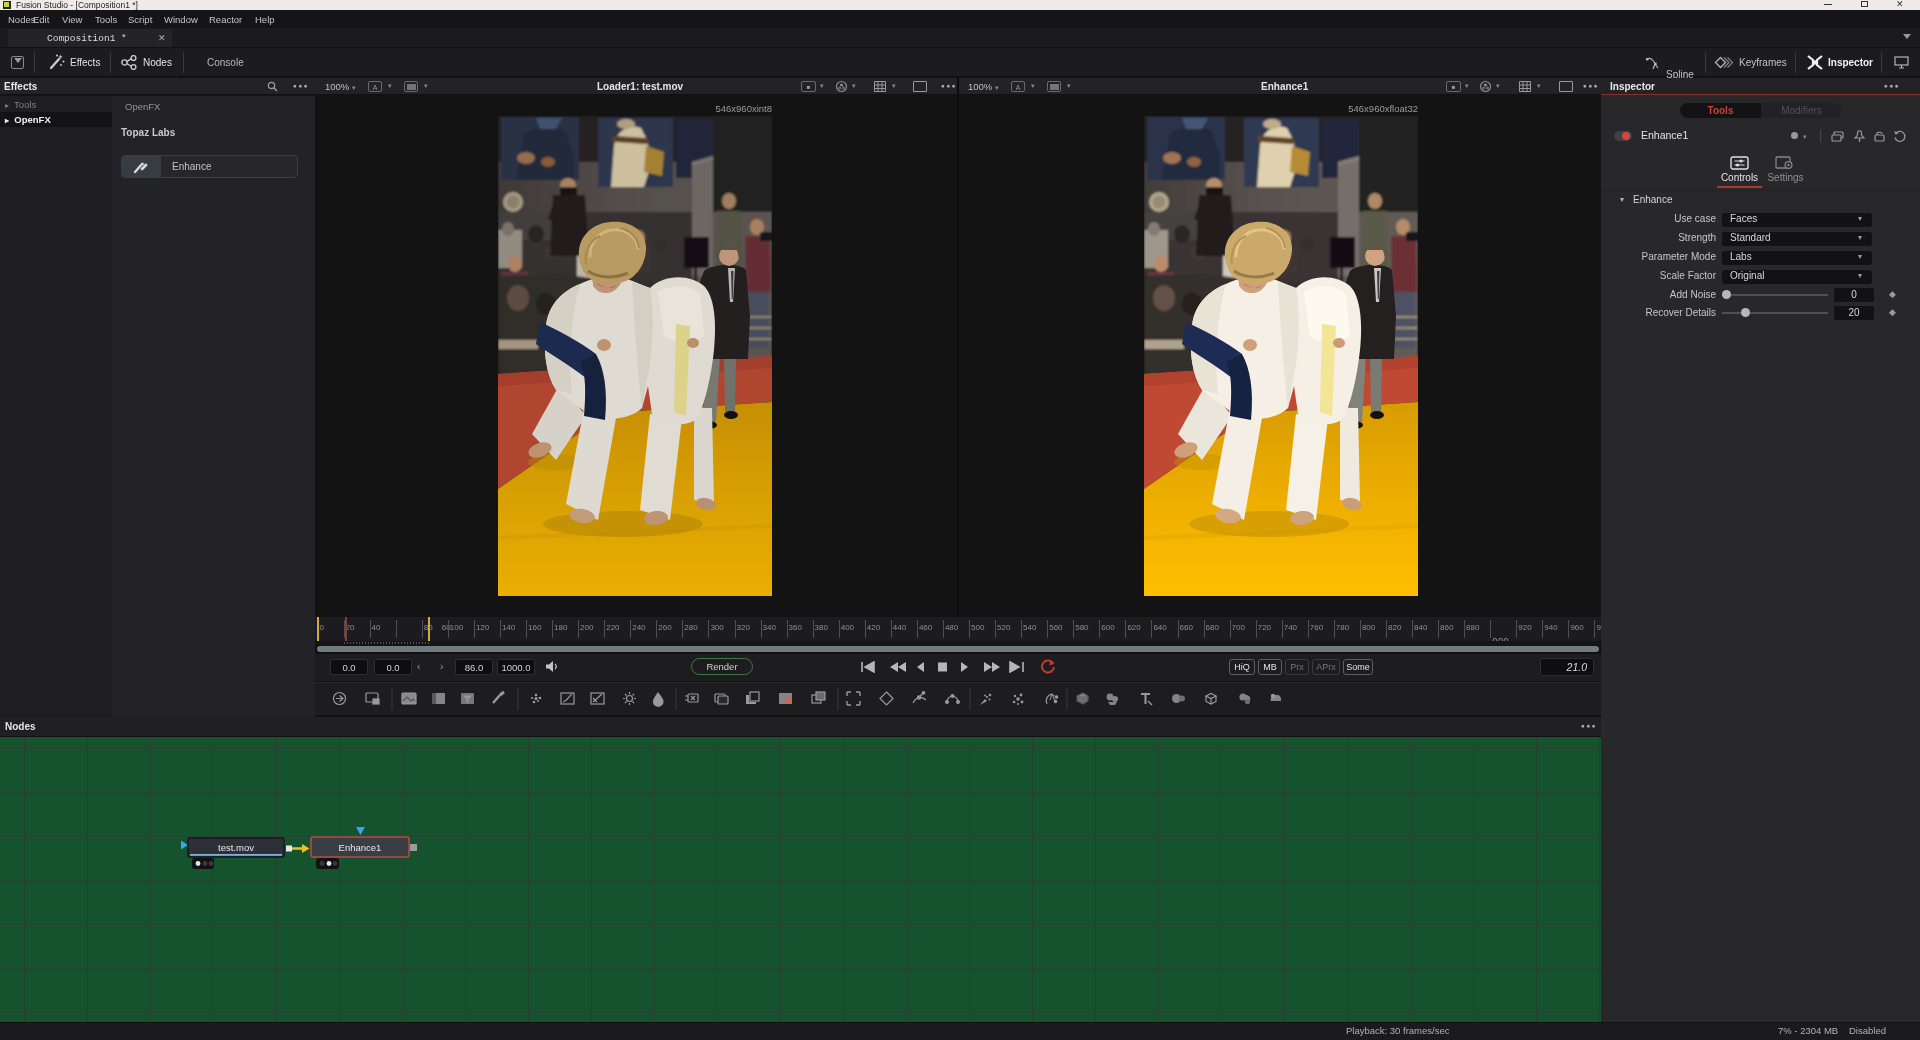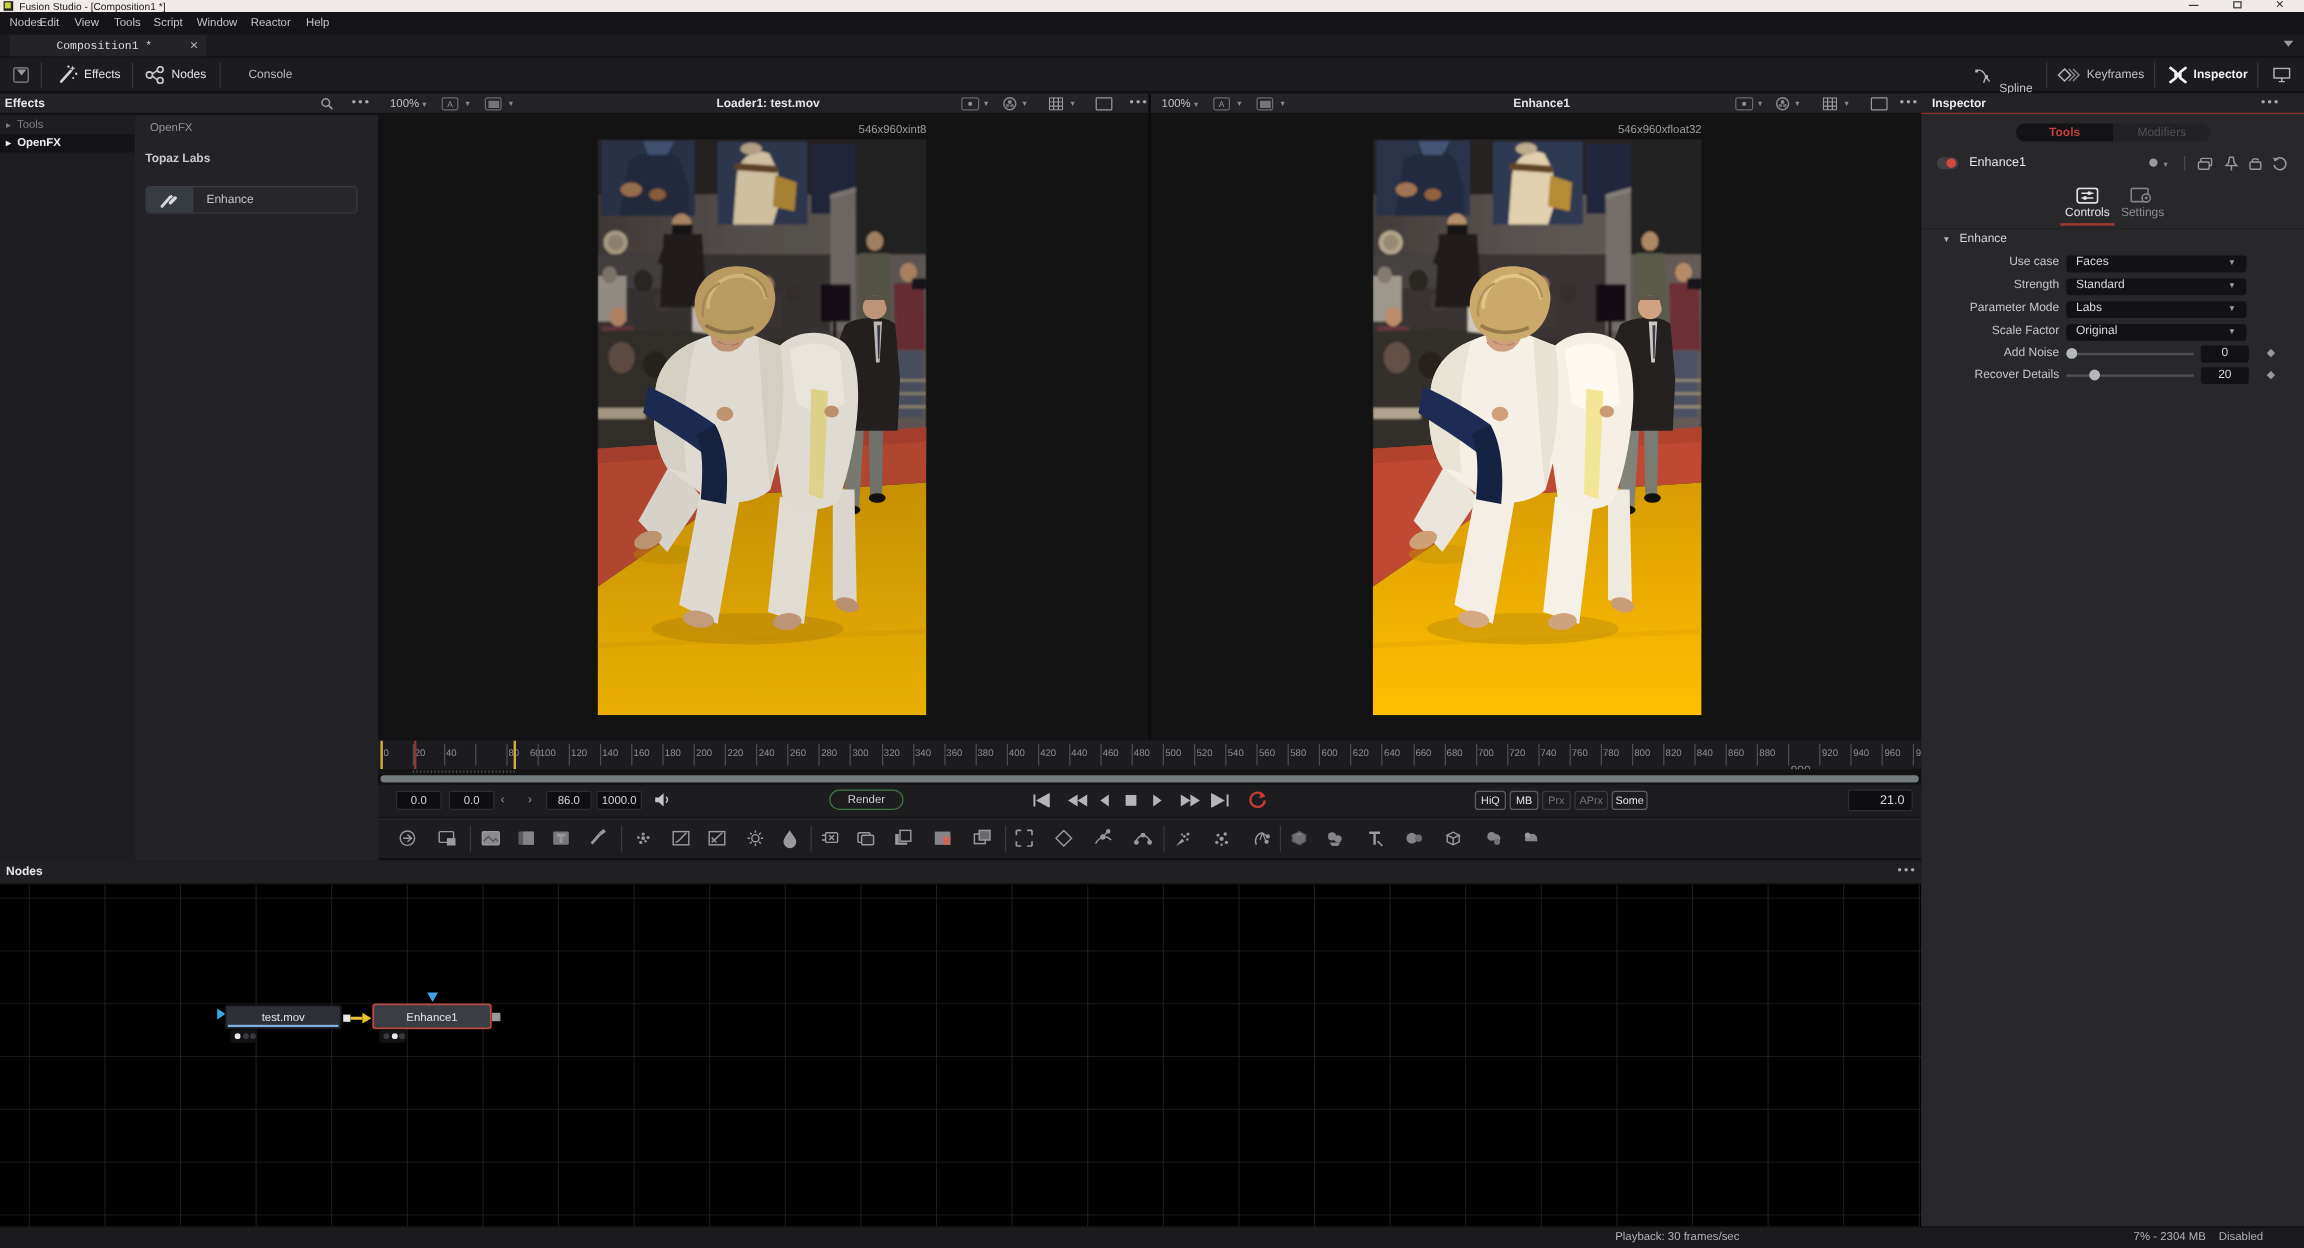--- a/index.html
+++ b/index.html
@@ -488,21 +488,21 @@
 </svg>
 <svg class="abs" style="left:1040px;top:659px;" width="16" height="15" viewBox="0 0 16 15">
   <path d="M13.2 4.5 A6 6 0 1 0 14 8" fill="none" stroke="#c23d31" stroke-width="2"></path>
   <path d="M10.5 1 L14.5 4.8 L9.5 6.5 Z" fill="#c23d31"></path>
 </svg>
 <div class="abs" style="left:1229px;top:659px;width:26px;height:16px;border:1px solid #5e5e62;border-radius:3px;text-align:center;line-height:15px;font-size:9px;color:#e4e4e8;">HiQ</div>
 <div class="abs" style="left:1258px;top:659px;width:24px;height:16px;border:1px solid #5e5e62;border-radius:3px;text-align:center;line-height:15px;font-size:9px;color:#e4e4e8;">MB</div>
 <div class="abs" style="left:1285px;top:659px;width:24px;height:16px;border:1px solid #3a3a3e;border-radius:3px;text-align:center;line-height:15px;font-size:9px;color:#76767a;">Prx</div>
 <div class="abs" style="left:1312px;top:659px;width:28px;height:16px;border:1px solid #3a3a3e;border-radius:3px;text-align:center;line-height:15px;font-size:9px;color:#76767a;">APrx</div>
 <div class="abs" style="left:1343px;top:659px;width:30px;height:16px;border:1px solid #5e5e62;border-radius:3px;text-align:center;line-height:15px;font-size:9px;color:#e4e4e8;">Some</div>
-<div class="abs" style="left:1540px;top:658px;width:54px;height:18px;background:#0e0e10;border:1px solid #2e2e32;border-radius:2px;text-align:right;padding-right:6px;line-height:17px;font-size:10.5px;color:#d8d8dc;">21.0</div>
+<div class="abs" style="left:1540px;top:658px;width:54px;height:18px;background:#0e0e10;border:1px solid #2e2e32;border-radius:2px;text-align:right;padding-right:6px;line-height:17px;font-size:10.5px;color:#d8d8dc;font-style:italic;">21.0</div>
 
 <div class="abs" style="left:315px;top:682px;width:1286px;height:34px;background:#1d1d20;border-top:1px solid #2a2a2e;border-bottom:1px solid #101012;"></div>
 <svg id="tools" class="abs" style="left:315px;top:682px;" width="1286" height="34" viewBox="0 0 1286 34">
 <g stroke="#3a3a3e">
       <path d="M77 6 V28 M203 6 V28 M361 6 V28 M523 6 V28 M655 6 V28 M752 6 V28"></path>
     </g>
 <g fill="none" stroke="#9a9a9e" stroke-width="1.2">
   <g transform="translate(18,10)">
         <circle cx="6.5" cy="6.5" r="6"></circle>
         <path d="M3 6.5 H9 M6.5 3.5 L10 6.5 L6.5 9.5"></path>
@@ -640,21 +640,21 @@
   <g transform="translate(954,10)" fill="#84848a" stroke="none">
         <path d="M2 9 A4.5 4.5 0 0 1 7 3 A4 4 0 0 1 12 7 L12 9 Z"></path>
         <circle cx="4" cy="4" r="2.2" fill="#9a9a9e"></circle>
       </g>
 </g>
 </svg>
 
 <div class="abs" style="left:0;top:717px;width:1601px;height:20px;background:#202023;border-bottom:1px solid #121214;"></div>
 <div class="abs b" style="left:5px;top:717px;height:20px;line-height:20px;font-size:10px;color:#e4e4e8;">Nodes</div>
 <div class="abs ico" style="left:1581px;top:717px;height:20px;line-height:18px;font-size:6.5px;letter-spacing:1.5px;">●●●</div>
-<div class="abs" style="left:0;top:737px;width:1601px;height:285px;background:#000000;overflow:hidden;" id="graph">
+<div class="abs" style="left:0;top:737px;width:1601px;height:285px;background:#14532d;overflow:hidden;" id="graph">
   <svg width="1601" height="285" style="position:absolute;left:0;top:0;">
     <defs>
       <pattern id="grid" width="63" height="44" patternUnits="userSpaceOnUse" x="24" y="11">
         <path d="M63 0 L0 0 0 44" fill="none" stroke="#313134" stroke-width="1"></path>
       </pattern>
     </defs>
     <rect width="1601" height="285" fill="url(#grid)"></rect>
 
     <rect x="286" y="108.5" width="6" height="6" fill="#e6e6ea"></rect>
     <path d="M292 111.5 H302" stroke="#e8c32e" stroke-width="2.5"></path>

